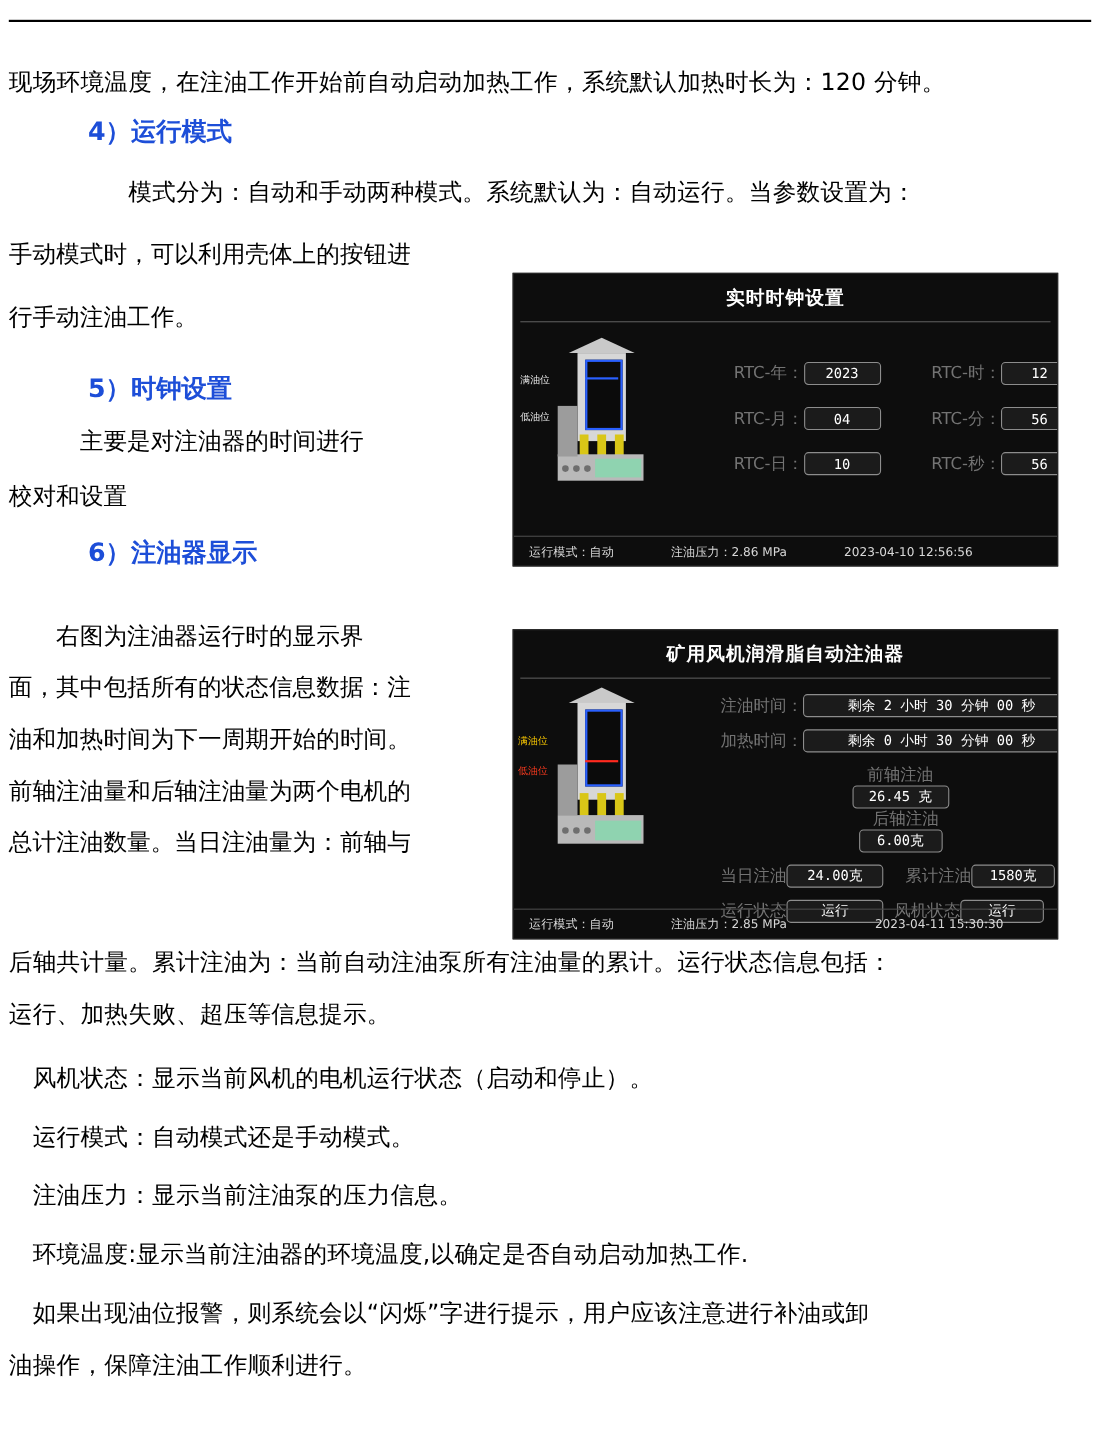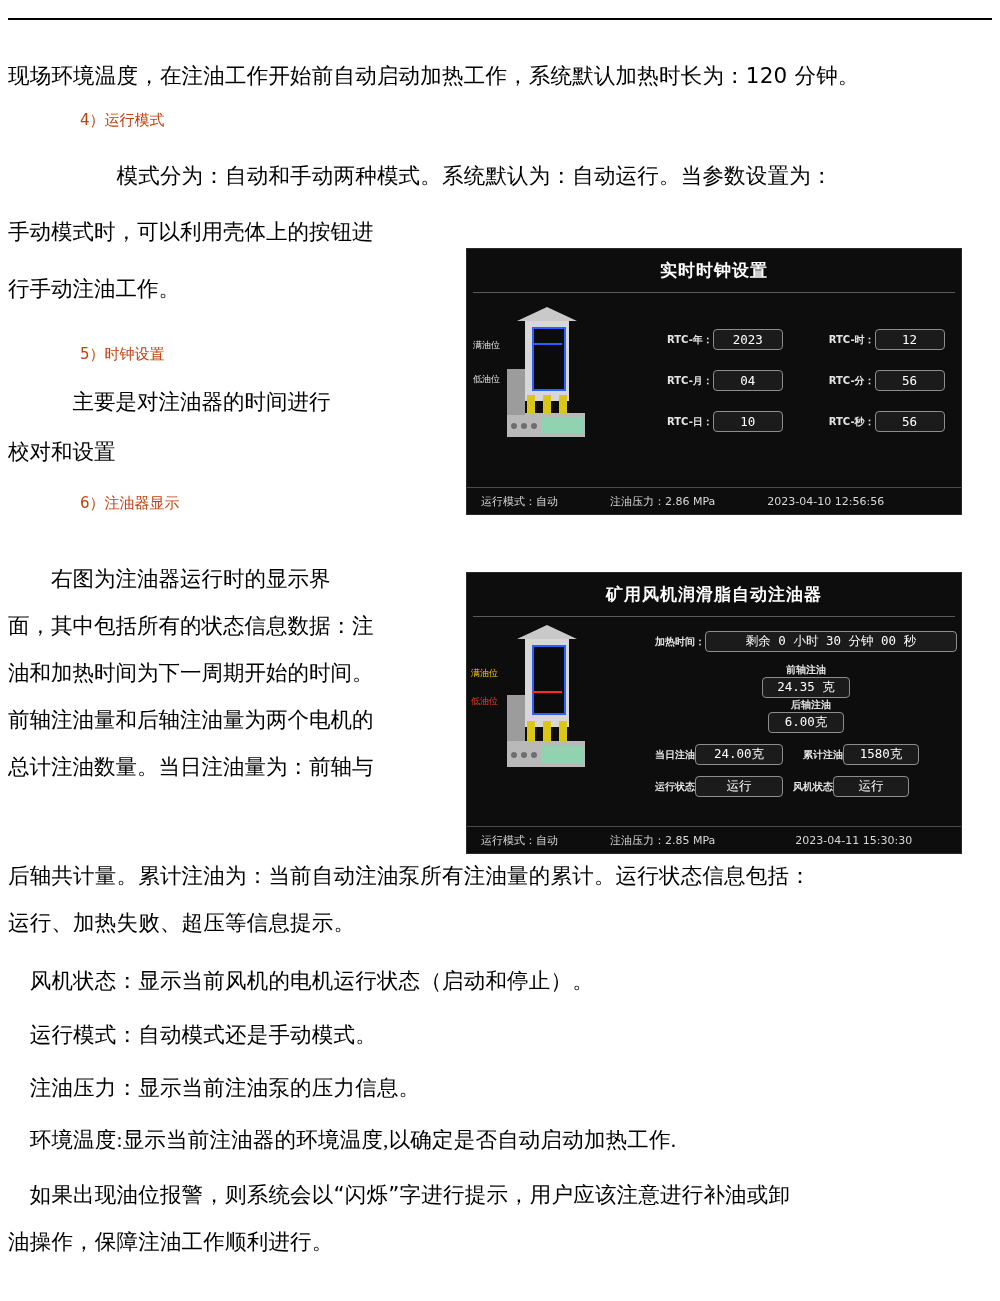--- a/index.html
+++ b/index.html
@@ -31,23 +31,23 @@
   
   .para {
     position: absolute;
     font-size: 21.5px;
     line-height: 47px;
     letter-spacing: 0.2px;
     white-space: pre;
   }
   .heading {
     position: absolute;
-    font-size: 15px;
-    font-weight: normal;
-    color: #c2410c;
+    font-size: 23px;
+    font-weight: bold;
+    color: #1d4ed8;
     line-height: 40px;
     white-space: pre;
   }
   .narrow {
     position: absolute;
     font-size: 21.5px;
     line-height: 47px;
     white-space: pre;
     width: 470px;
   }
@@ -78,24 +78,23 @@
     bottom: 0;
     height: 26px;
     border-top: 1px solid #4a4a4a;
     display: flex;
     align-items: center;
     font-size: 11px;
     color: #d8d8d8;
   }
   .status-bar span { white-space: nowrap; }
   .field-label {
-    font-size: 10px;
-    color: #e5e5e5;
+    font-size: 15px;
+    color: #737373;
     white-space: nowrap;
-    font-weight: bold;
   }
   .field-box {
     display: inline-flex;
     align-items: center;
     justify-content: center;
     background: #1b1b1b;
     border: 1px solid #8d8d8d;
     border-radius: 4px;
     color: #ffffff;
     font-size: 12.5px;
@@ -144,21 +143,21 @@
   <div class="narrow" style="left:8px; top:602px;">面，其中包括所有的状态信息数据：注</div>
   <div class="narrow" style="left:8px; top:649px;">油和加热时间为下一周期开始的时间。</div>
   <div class="narrow" style="left:8px; top:696px;">前轴注油量和后轴注油量为两个电机的</div>
   <div class="narrow" style="left:8px; top:743px;">总计注油数量。当日注油量为：前轴与</div>
 
   <div class="para" style="left:8px; top:852px; width:984px;">后轴共计量。累计注油为：当前自动注油泵所有注油量的累计。运行状态信息包括：</div>
   <div class="para" style="left:8px; top:899px; width:984px;">运行、加热失败、超压等信息提示。</div>
   <div class="para" style="left:8px; top:957px; width:984px;">　风机状态：显示当前风机的电机运行状态（启动和停止）。</div>
   <div class="para" style="left:8px; top:1011px; width:984px;">　运行模式：自动模式还是手动模式。</div>
   <div class="para" style="left:8px; top:1064px; width:984px;">　注油压力：显示当前注油泵的压力信息。</div>
-  <div class="para" style="left:8px; top:1117px; width:984px;font-family:Liberation Serif, serif;">　环境温度:显示当前注油器的环境温度,以确定是否自动启动加热工作.</div>
+  <div class="para" style="left:8px; top:1117px; width:984px;">　环境温度:显示当前注油器的环境温度,以确定是否自动启动加热工作.</div>
   <div class="para" style="left:8px; top:1171px; width:984px;">　如果出现油位报警，则系统会以“闪烁”字进行提示，用户应该注意进行补油或卸</div>
   <div class="para" style="left:8px; top:1218px; width:984px;">油操作，保障注油工作顺利进行。</div>
 
   <div class="panel" style="left:466px; top:248px; width:494px; height:265px;">
 
     <div class="panel-title" style="margin-top:10px; font-size:17px;">实时时钟设置</div>
     <div class="panel-title-rule" style="margin-top:10px;"></div>
 
     <div class="machine" style="left:14px; top:58px; width:170px; height:130px;">
 
@@ -231,27 +230,31 @@
       <div style="position:absolute; left:40px; top:127px; width:6px; height:6px; border-radius:50%; background:#6e6e6e;"></div>
       <div style="position:absolute; left:50px; top:127px; width:6px; height:6px; border-radius:50%; background:#6e6e6e;"></div>
       <div style="position:absolute; left:26px; top:70px; width:18px; height:46px; background:#9c9c9c;"></div>
 
       <span class="lvl-label" style="left:-10px; top:42px; color:#ffcc00;">满油位</span>
       <span class="lvl-label" style="left:-10px; top:70px; color:#ff3b1f;">低油位</span>
     </div>
 
     <div style="position:absolute; left:188px; top:58px;">
       <div style="display:flex; align-items:center; margin-bottom:11px;">
+        <span class="field-label">注油时间：</span>
+        <span class="field-box" style="width:238px;">剩余 2 小时 30 分钟 00 秒</span>
+      </div>
+      <div style="display:flex; align-items:center; margin-bottom:11px;">
         <span class="field-label">加热时间：</span>
         <span class="field-box" style="width:238px;">剩余 0 小时 30 分钟 00 秒</span>
       </div>
 
       <div style="display:flex; align-items:center; margin-bottom:11px;flex-direction:column;">
         <span class="field-label">前轴注油</span>
-        <span class="field-box" style="width:74px;">24.35 克</span>
+        <span class="field-box" style="width:74px;">26.45 克</span>
         <span class="field-label" style="margin-left:10px;">后轴注油</span>
         <span class="field-box" style="width:62px;">6.00克</span>
       </div>
 
       <div style="display:flex; align-items:center; margin-bottom:11px;">
         <span class="field-label">当日注油</span>
         <span class="field-box" style="width:74px;">24.00克</span>
         <span class="field-label" style="margin-left:20px;text-align:center;">累计注油</span>
         <span class="field-box" style="width:62px;">1580克</span>
       </div>

